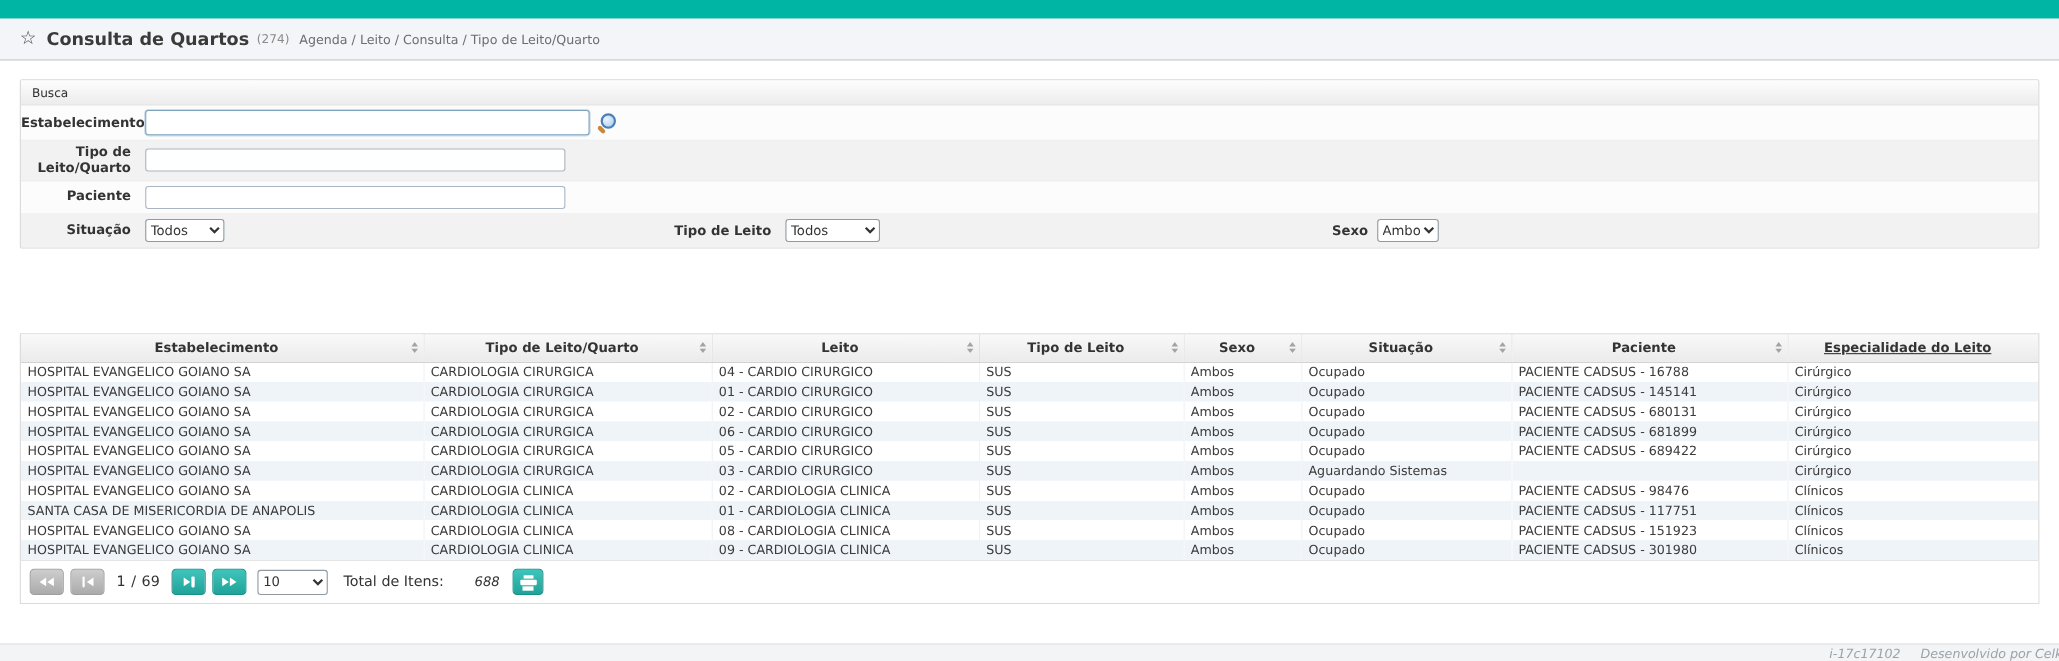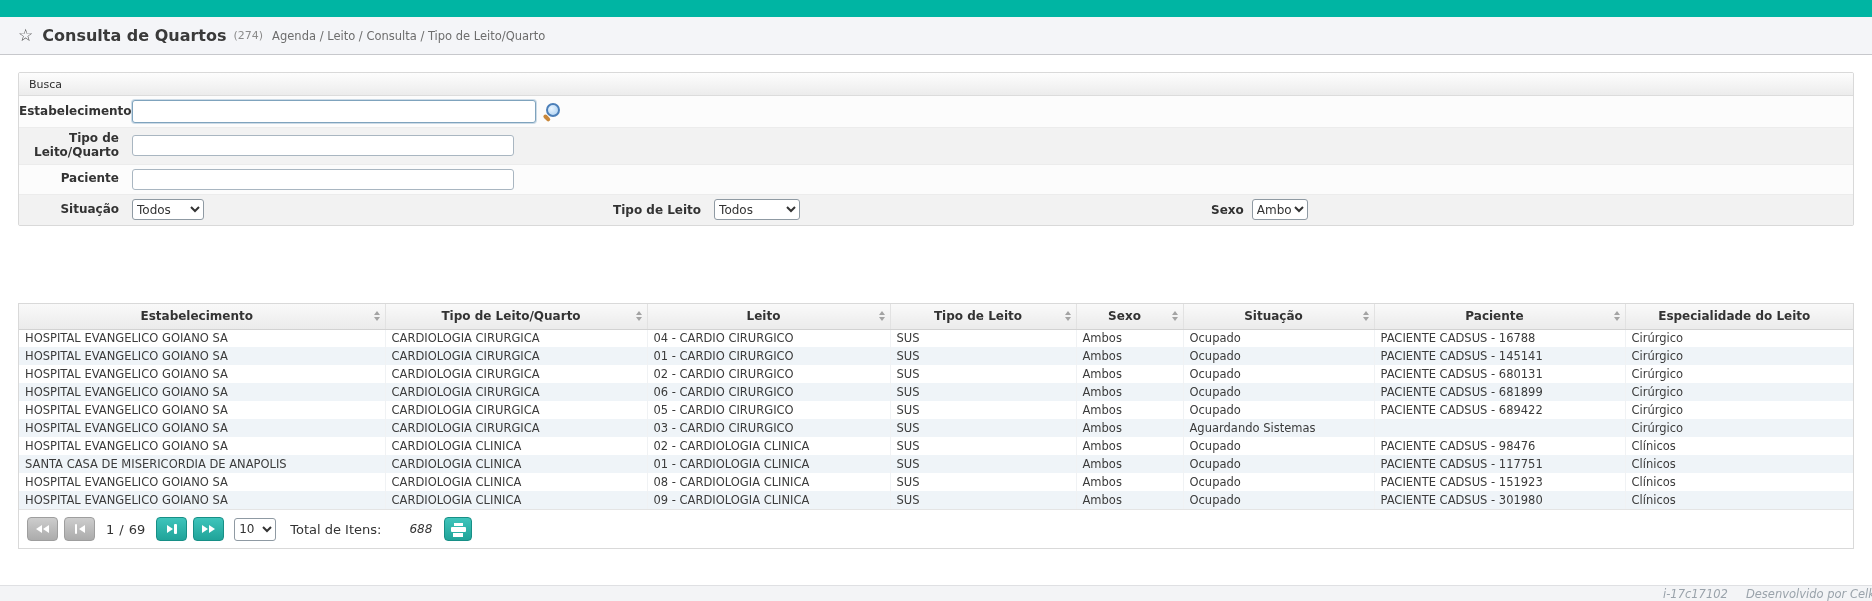--- a/index.html
+++ b/index.html
@@ -57,21 +57,21 @@
   .btn-lens::before { content:''; position:absolute; top:0; left:0; width:7px; height:7px; border:2px solid #fff; border-radius:50%; }
   .btn-lens::after  { content:''; position:absolute; left:9px; top:10px; width:6px; height:2.5px; background:#fff;
                       border-radius:1px; transform:rotate(45deg); }
 
   
   .table-panel { position:absolute; top:303px; left:18px; width:1836px; border:1px solid #d9d9d9; background:#fff; }
   table { border-collapse:collapse; table-layout:fixed; width:1834px; }
   th { height:25px; background:linear-gradient(#f9f9f9,#ebebeb); border-right:1px solid #e2e2e2;
        border-bottom:1px solid #d2d2d2; font-size:12px; font-weight:bold; color:#333;
        text-align:center; position:relative; padding:0 16px 0 6px; white-space:nowrap; overflow:hidden; }
-  th:last-child { border-right:none; }
+  th:last-child { border-right:none;text-decoration:underline; }
   .sort-icons { position:absolute; right:5px; top:50%; transform:translateY(-50%); display:block; }
   .sa { display:block; width:0; height:0; border-left:3.5px solid transparent; border-right:3.5px solid transparent;
         border-bottom:4.5px solid #a3a3a3; margin-bottom:2px; }
   .sd { display:block; width:0; height:0; border-left:3.5px solid transparent; border-right:3.5px solid transparent;
         border-top:4.5px solid #a3a3a3; }
   td { height:18px; font-size:11.5px; color:#3b3b3b; padding:1px 6px; border-right:1px solid #f0f2f4;
        white-space:nowrap; overflow:hidden; }
   td:last-child { border-right:none; }
   tbody tr:nth-child(even) { background:#eff4f8; }
   tbody tr:nth-child(odd)  { background:#fff; }
@@ -79,21 +79,21 @@
   
   .pager { display:flex; align-items:center; padding:7px 8px; gap:6px; background:#fff; border-top:1px solid #e4e4e4; }
   .pg-btn { width:31px; height:24px; border-radius:4px; display:inline-flex; align-items:center; justify-content:center;
             gap:1.5px; border:1px solid #9e9e9e; cursor:pointer; }
   .pg-btn.disabled { background:linear-gradient(#cdcdcd,#ababab); }
   .pg-btn.active   { background:linear-gradient(#3fc4bb,#20a399); border-color:#178f86; }
   .tl { width:0;height:0;border-top:4.5px solid transparent;border-bottom:4.5px solid transparent;border-right:6.5px solid #fff; }
   .tr { width:0;height:0;border-top:4.5px solid transparent;border-bottom:4.5px solid transparent;border-left:6.5px solid #fff; }
   .vbar { width:2.5px; height:10px; background:#fff; border-radius:1px; }
   .pg-text { font-size:13px; color:#333; margin:0 5px; display:flex; gap:5px; }
-  .pager select { margin-left:4px; width:42px; height:23px; }
+  .pager select { margin-left:4px; width:64px; height:23px; }
   .total-label { font-size:13px; color:#333; margin-left:8px; }
   .total-value { font-size:12px; color:#333; margin-left:22px;font-style:italic; }
   .pg-print { width:28px; height:24px; margin-left:6px; border-radius:4px; border:1px solid #178f86;
               background:linear-gradient(#3fc4bb,#20a399); position:relative; cursor:pointer; }
   .pr-ico { position:absolute; left:5.5px; top:4.5px; width:15px; height:14px; }
   .pr-top   { position:absolute; top:0; left:3px; width:9px; height:3.5px; background:#fff; }
   .pr-body  { position:absolute; top:4px; left:0; width:15px; height:5.5px; background:#fff; border-radius:1px; }
   .pr-paper { position:absolute; top:10.5px; left:2.5px; width:10px; height:3.5px; background:#fff; }
 
   

